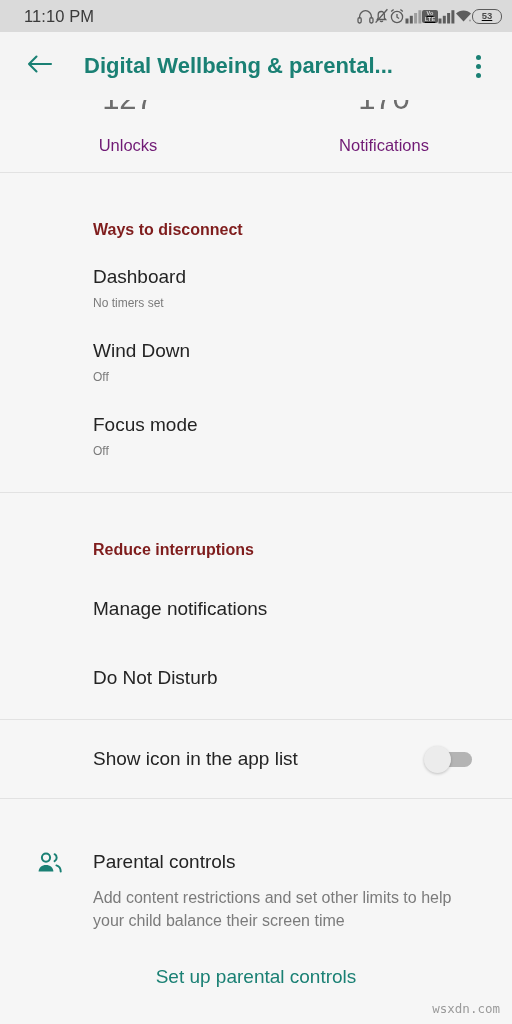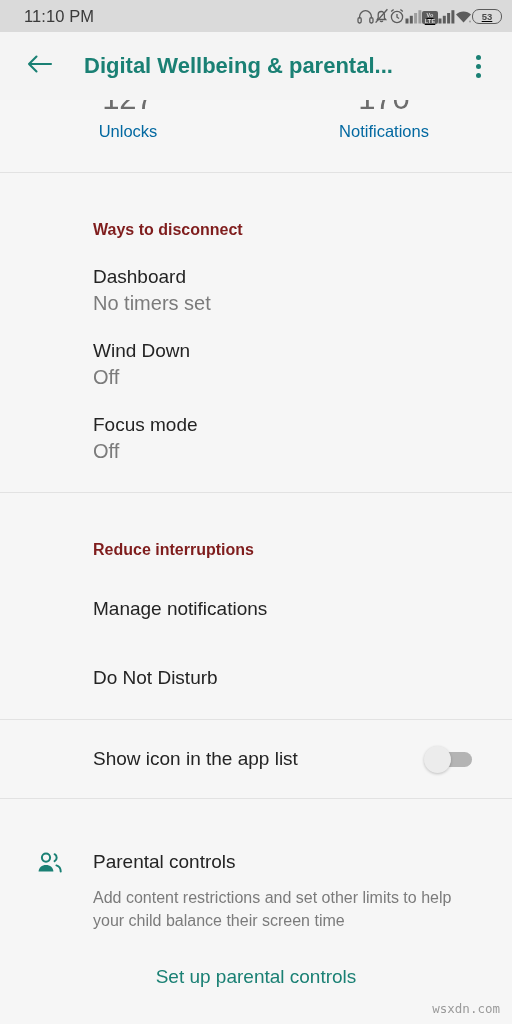--- a/index.html
+++ b/index.html
@@ -11,21 +11,21 @@
   }
   #screen { position:relative; width:512px; height:1024px; background:#f6f6f6; }
 
   
   .statusbar {
     height:32px; background:#dadada;
     display:flex; align-items:center; justify-content:space-between;
     padding:0 10px 0 24px;
   }
   .clock { font-size:16.5px; color:#3a3a3a; font-weight:400; letter-spacing:.1px; }
-  .sysicons { display:flex; align-items:flex-end; gap:0;text-decoration:underline; }
+  .sysicons { display:flex; align-items:center; gap:0;text-decoration:underline; }
   .sysicons svg { display:block; }
   .volte {
     width:16px; height:13px; background:#5c5c5c; border-radius:2px;
     color:#dadada; font-size:5.5px; line-height:6px; font-weight:700;
     display:flex; flex-direction:column; align-items:center; justify-content:center;
     letter-spacing:.2px;
   }
   .battery {
     position:relative; width:30px; height:15px;
     border:1.4px solid #5c5c5c; border-radius:7px;
@@ -56,34 +56,34 @@
 
   
   .stats {
     display:flex; height:72px; overflow:hidden; padding-top:0;
   }
   .stat { flex:1; display:flex; flex-direction:column; align-items:center; }
   .stat-num {
     font-size:31px; color:#6d6d6d; line-height:30px;
     margin-top:-16px; font-weight:400;
   }
-  .stat-label { font-size:16.5px; color:#0369a1; margin-top:8px; }
+  .stat-label { font-size:16.5px; color:#701a75; margin-top:22px; }
 
   
   .section-head {
     font-size:16px; font-weight:700; color:#7f1d1d;
     padding:48px 0 0 93px;
   }
 
   
   .row {
     padding:26px 0 0 93px; min-height:60px;
   }
   .row-title { font-size:19px; color:#242424; line-height:24px; }
-  .row-sub { font-size:20px; color:#7b7b7b; margin-top:4px; line-height:20px; }
+  .row-sub { font-size:12px; color:#7b7b7b; margin-top:4px; line-height:20px; }
 
   .row-switch {
     display:flex; align-items:center; justify-content:space-between;
     padding:0 40px 0 93px; height:78px;
   }
   .switch { position:relative; width:48px; height:22px; cursor:pointer; }
   .switch .track {
     position:absolute; left:10px; top:4px; width:38px; height:15px;
     background:#b4b4b4; border-radius:8px;
   }

